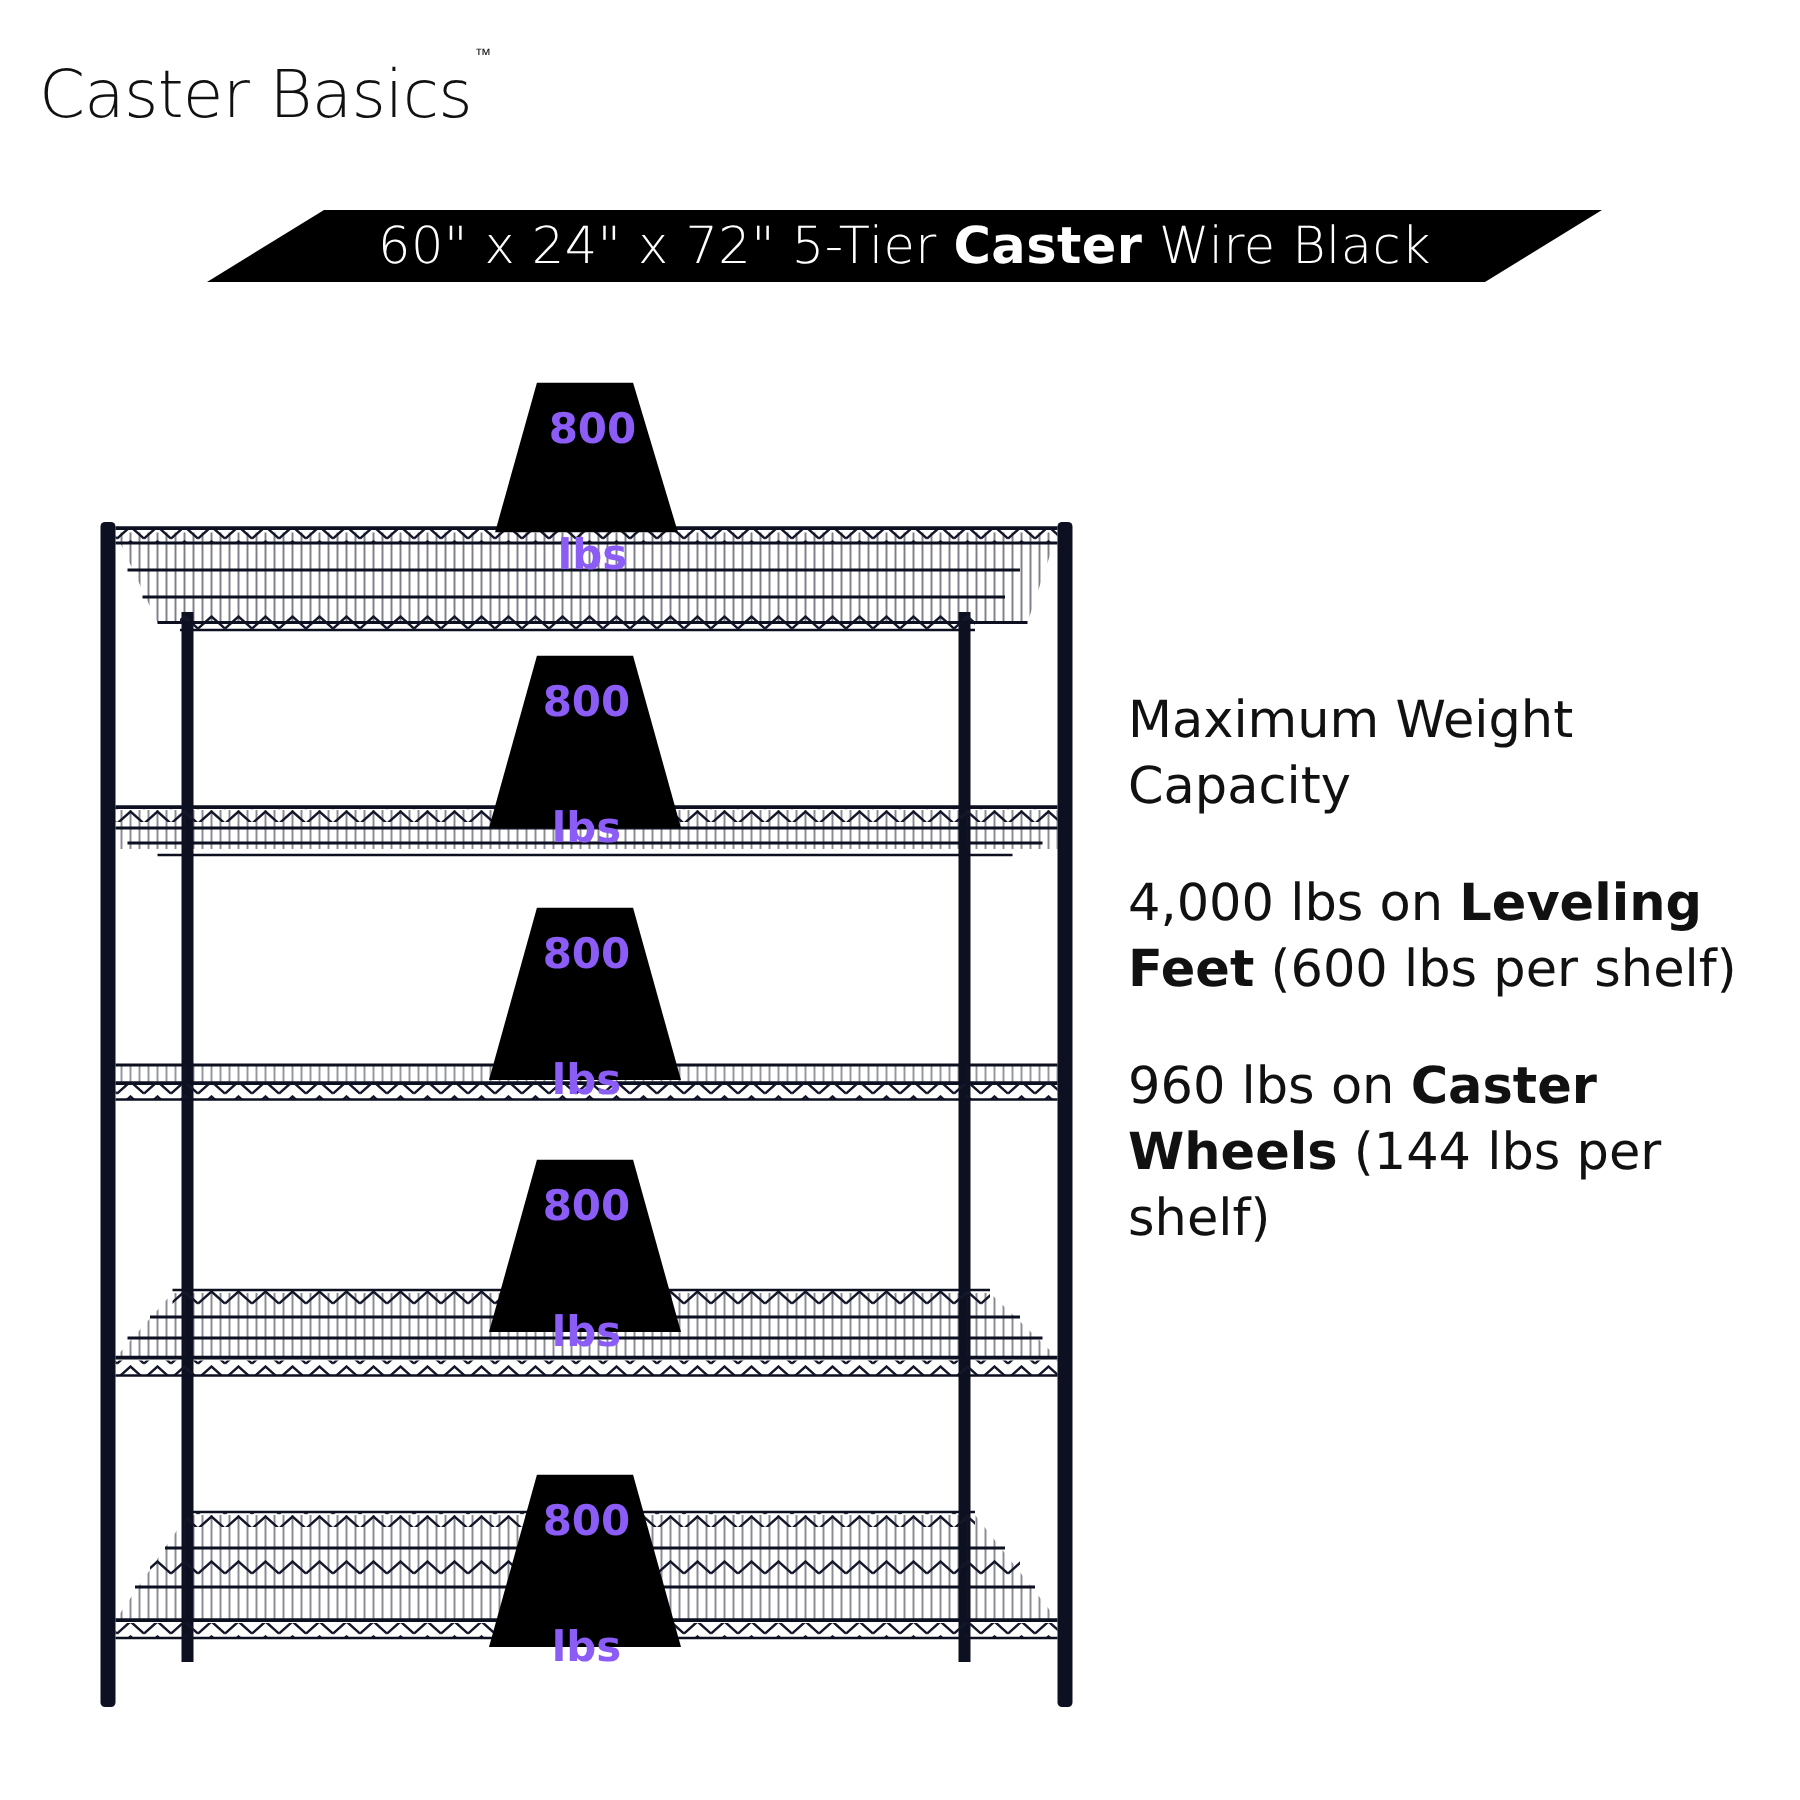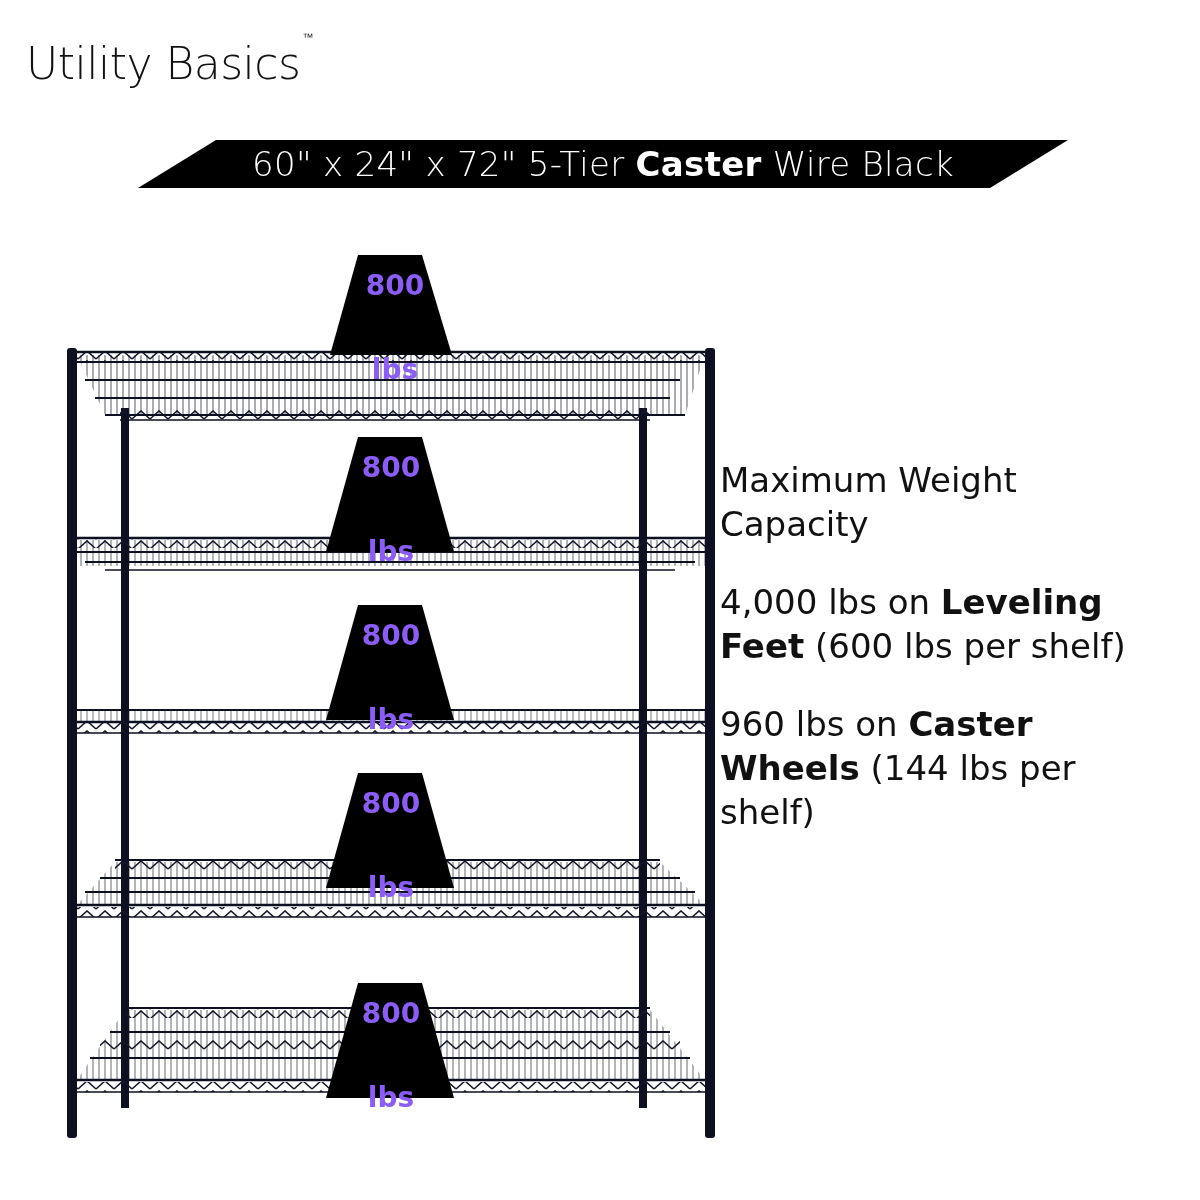--- a/index.html
+++ b/index.html
@@ -10,29 +10,29 @@
     .banner svg { position:absolute; left:0; top:0; }
     .banner-text { position:absolute; left:0; top:0; width:100%; height:48px; line-height:48px; text-align:center; color:#fff; font-family:"DejaVu Sans", sans-serif; font-size:34px; font-weight:300; letter-spacing:0.3px; }
     .banner-text b { font-weight:700; }
     .rack { position:absolute; left:60px; top:240px; width:670px; height:910px; }
     .rack svg { position:absolute; left:0; top:0; }
     .badge { position:absolute; width:130px; height:100px; }
     .badge svg { position:absolute; left:0; top:0; }
     .badge .num, .badge .unit { position:absolute; width:100%; text-align:center; color:#8b5cf6; font-family:"DejaVu Sans", sans-serif; font-weight:700; font-size:28px; }
     .badge .num { top:14px; }
     .badge .unit { top:58px;margin-top:40px; }
-    .info { position:absolute; left:720px; top:458px; width:430px; font-family:"DejaVu Sans", sans-serif; font-size:34px; line-height:44px; color:#111; }
+    .info { position:absolute; left:752px; top:458px; width:430px; font-family:"DejaVu Sans", sans-serif; font-size:34px; line-height:44px; color:#111; }
     .info p { margin:0 0 34px 0; }
     .info b { font-weight:700; }
   </style>
 </head>
 <body>
 
 <div class="brand">
-  <span>Utility Basics</span><sup>™</sup>
+  <span>Caster Basics</span><sup>™</sup>
 </div>
 
 <div class="banner">
   <svg width="930" height="48">
     <polygon points="78,0 930,0 852,48 0,48" fill="#000"></polygon>
   </svg>
   <div class="banner-text">
     <span>60" x 24" x 72" 5-Tier </span><b>Caster</b><span> Wire Black</span>
   </div>
 </div>

